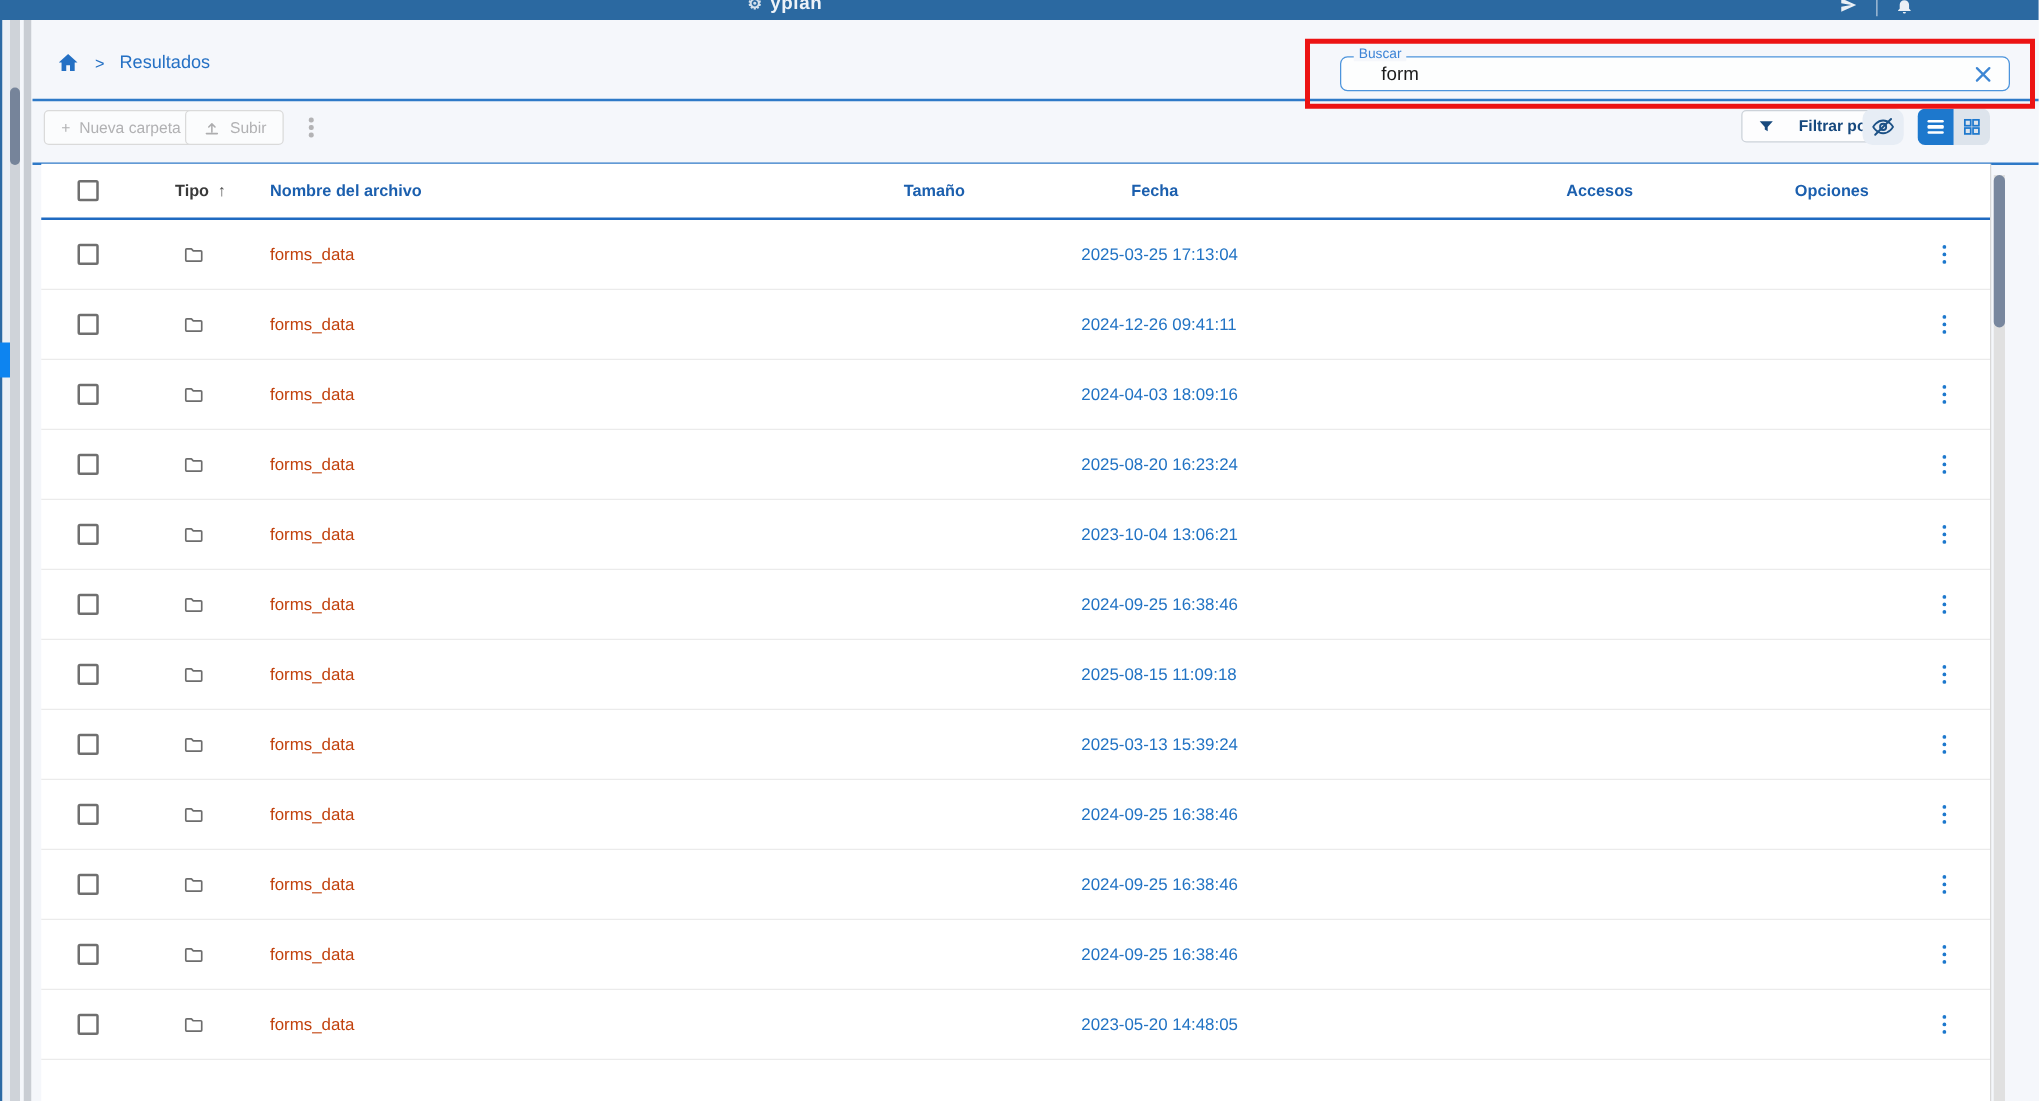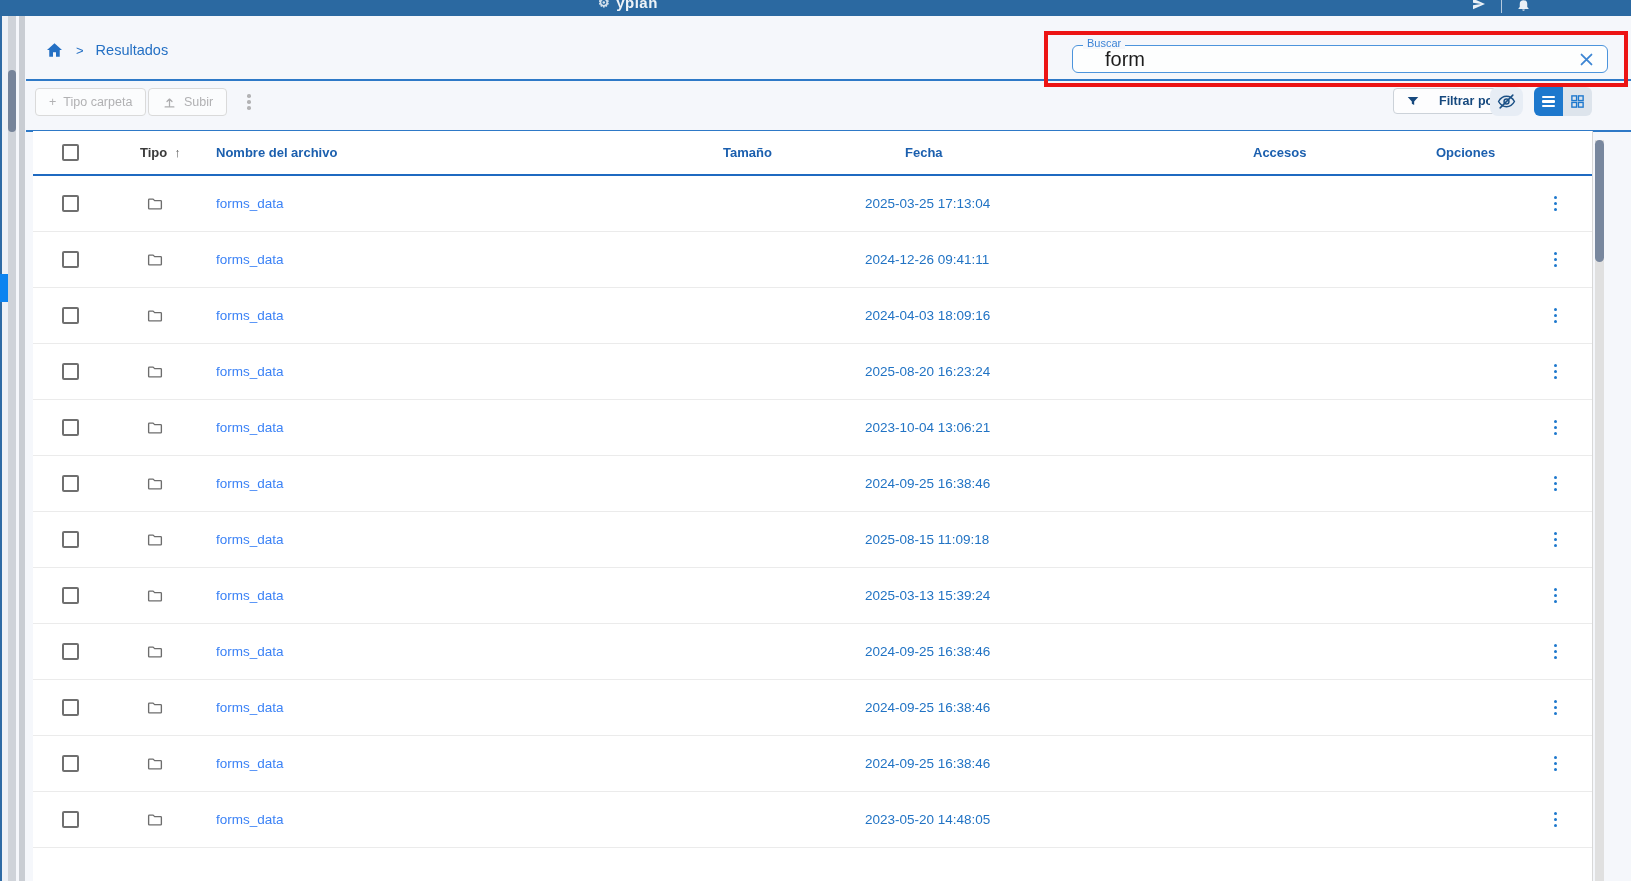--- a/index.html
+++ b/index.html
@@ -50,21 +50,21 @@
   
   .search-field {
     position:absolute; left:1072px; top:45px; width:536px; height:28px;
     border:1.5px solid #4c94dc; border-radius:6px; background:#fdfefe;
     display:flex; align-items:center;padding-left:16px;
   }
   .search-label {
     position:absolute; left:10px; top:-9px; padding:0 4px;
     font-size:11px; color:#3d84d6; background:#f5f7fb; line-height:12px;
   }
-  .search-value { padding-left:16px; font-size:20px; color:#1d1d1d; }
+  .search-value { padding-left:16px; font-size:15px; color:#1d1d1d; }
   .search-clear { position:absolute; right:12px; top:5px; width:17px; height:17px; cursor:pointer; }
 
   
   .annotation-box {
     position:absolute; left:1044px; top:31px; width:584px; height:56px;
     border:4px solid #ec1414; z-index:40; pointer-events:none;
   }
 
   
   .btn-muted {
@@ -115,21 +115,21 @@
   .th-accesos { padding-left:163px; }
   .th-opciones { text-align:center; padding-right:11px; }
 
   .trow { height:56px; border-bottom:1px solid #ebebeb; font-size:13.5px; }
   .cell-check { padding-left:29px; }
   .checkbox {
     width:16.5px; height:16.5px; border:2px solid #6f6f6f; border-radius:2px;
     background:transparent; cursor:pointer;
   }
   .cell-tipo { padding-left:35px; display:flex; align-items:center; }
-  .cell-nombre a { color:#3b82f6; text-decoration:none; cursor:pointer;margin-top:16px; }
+  .cell-nombre a { color:#c2410c; text-decoration:none; cursor:pointer;margin-top:16px; }
   .cell-fecha { padding-left:45px; color:#2173c4; }
   .cell-opciones { display:flex; justify-content:flex-end; padding-right:29px; }
   .row-kebab { display:flex; flex-direction:column; align-items:center; gap:2.5px; padding:4px 6px; cursor:pointer; }
   .row-kebab i { width:3.5px; height:3.5px; border-radius:50%; background:#1d78cd; }
 
   
   .table-scrollbar { position:absolute; left:1595px; top:140px; width:9px; height:741px; background:#e0e0e0; }
   .table-scrollbar-thumb { position:absolute; left:0; top:0; width:9px; height:122px; background:#78879e; border-radius:5px; }
   .card-right-edge { position:absolute; left:1592px; top:131px; width:1px; height:750px; background:#d8d8d8; }
 
@@ -177,21 +177,21 @@
     <path d="M5 5l14 14M19 5L5 19" stroke="#3d86d4" stroke-width="2.6" stroke-linecap="round" fill="none"></path>
   </svg>
 </div>
 
 <div class="annotation-box"></div>
 
 <div class="divider-blue divider-1"></div>
 
 <div class="btn-muted btn-new-folder">
   <span>+</span>
-  <span>Tipo carpeta</span>
+  <span>Nueva carpeta</span>
 </div>
 <div class="btn-muted btn-upload">
   <svg width="15" height="15" viewBox="0 0 24 24">
     <path d="M12 17V7M8 10.5L12 6.5l4 4M5 19h14" stroke="#adadaf" stroke-width="2" fill="none" stroke-linecap="round" stroke-linejoin="round"></path>
   </svg>
   <span>Subir</span>
 </div>
 <div class="toolbar-kebab">
     <i></i>
     <i></i>

